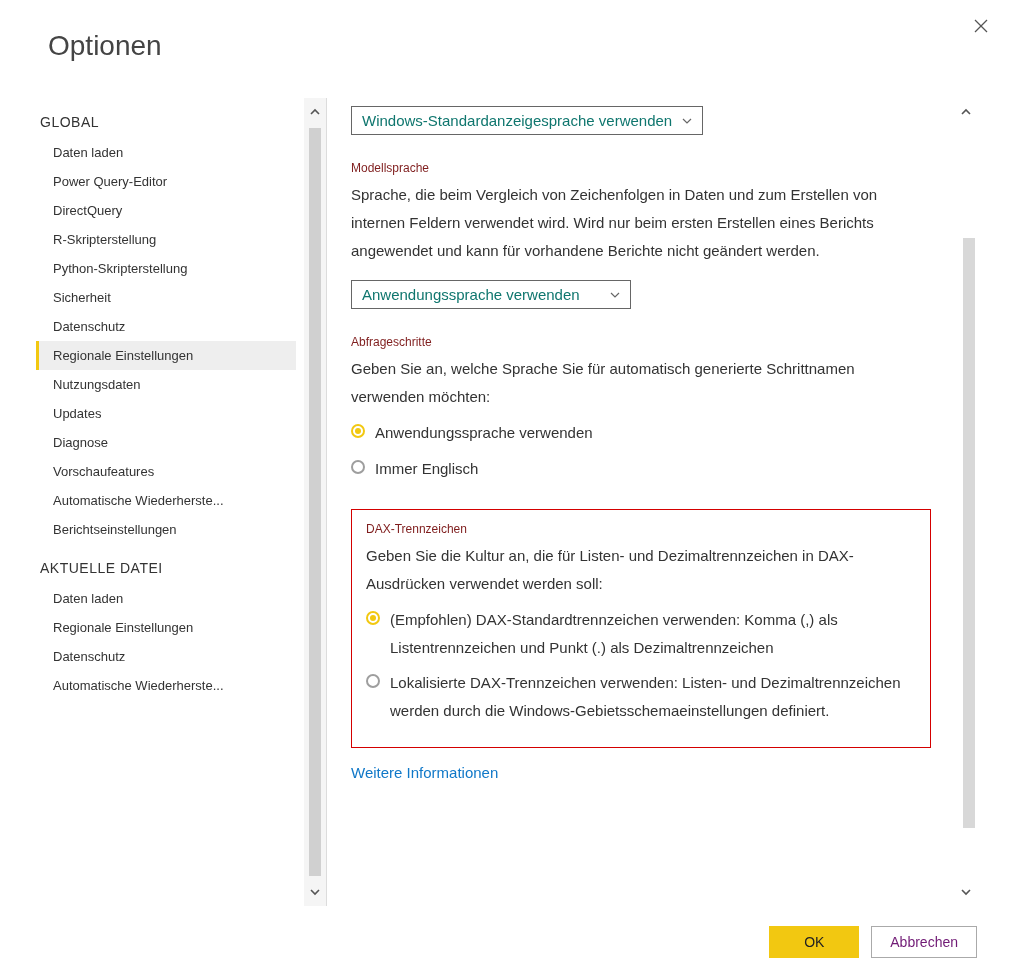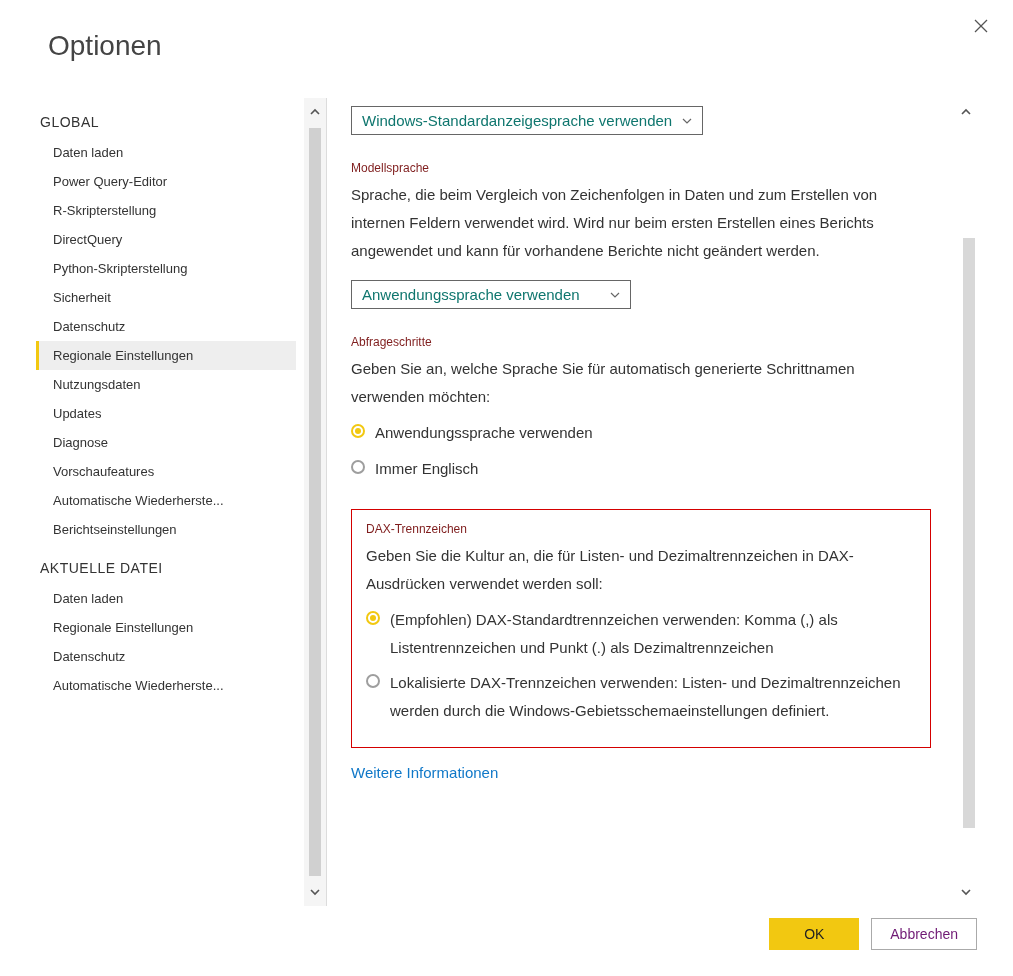--- a/index.html
+++ b/index.html
@@ -180,21 +180,21 @@
   }
   .link {
     color: #1078c8;
     font-size: 15px;
     margin-top: 16px;
     display: inline-block;
     cursor: pointer;
   }
   .footer {
     position: absolute;
-    bottom: 26px; right: 36px;
+    bottom: 18px; right: 36px;
     display: flex; gap: 12px;
   }
   .btn {
     min-width: 90px;
     padding: 7px 18px;
     font-size: 14px;
     text-align: center;
     cursor: pointer;
     border: 1px solid transparent;
   }
@@ -223,22 +223,22 @@
 
   <div class="title">Optionen</div>
 
   <div class="body">
 
     <div class="sidebar">
       <div class="section-header">GLOBAL</div>
       <ul class="sidebar-list">
         <li class="sidebar-item">Daten laden</li>
         <li class="sidebar-item">Power Query-Editor</li>
+        <li class="sidebar-item">DirectQuery</li>
         <li class="sidebar-item">R-Skripterstellung</li>
-        <li class="sidebar-item">DirectQuery</li>
         <li class="sidebar-item">Python-Skripterstellung</li>
         <li class="sidebar-item">Sicherheit</li>
         <li class="sidebar-item">Datenschutz</li>
         <li class="sidebar-item selected">Regionale Einstellungen</li>
         <li class="sidebar-item">Nutzungsdaten</li>
         <li class="sidebar-item">Updates</li>
         <li class="sidebar-item">Diagnose</li>
         <li class="sidebar-item">Vorschaufeatures</li>
         <li class="sidebar-item">Automatische Wiederherste...</li>
         <li class="sidebar-item">Berichtseinstellungen</li>

